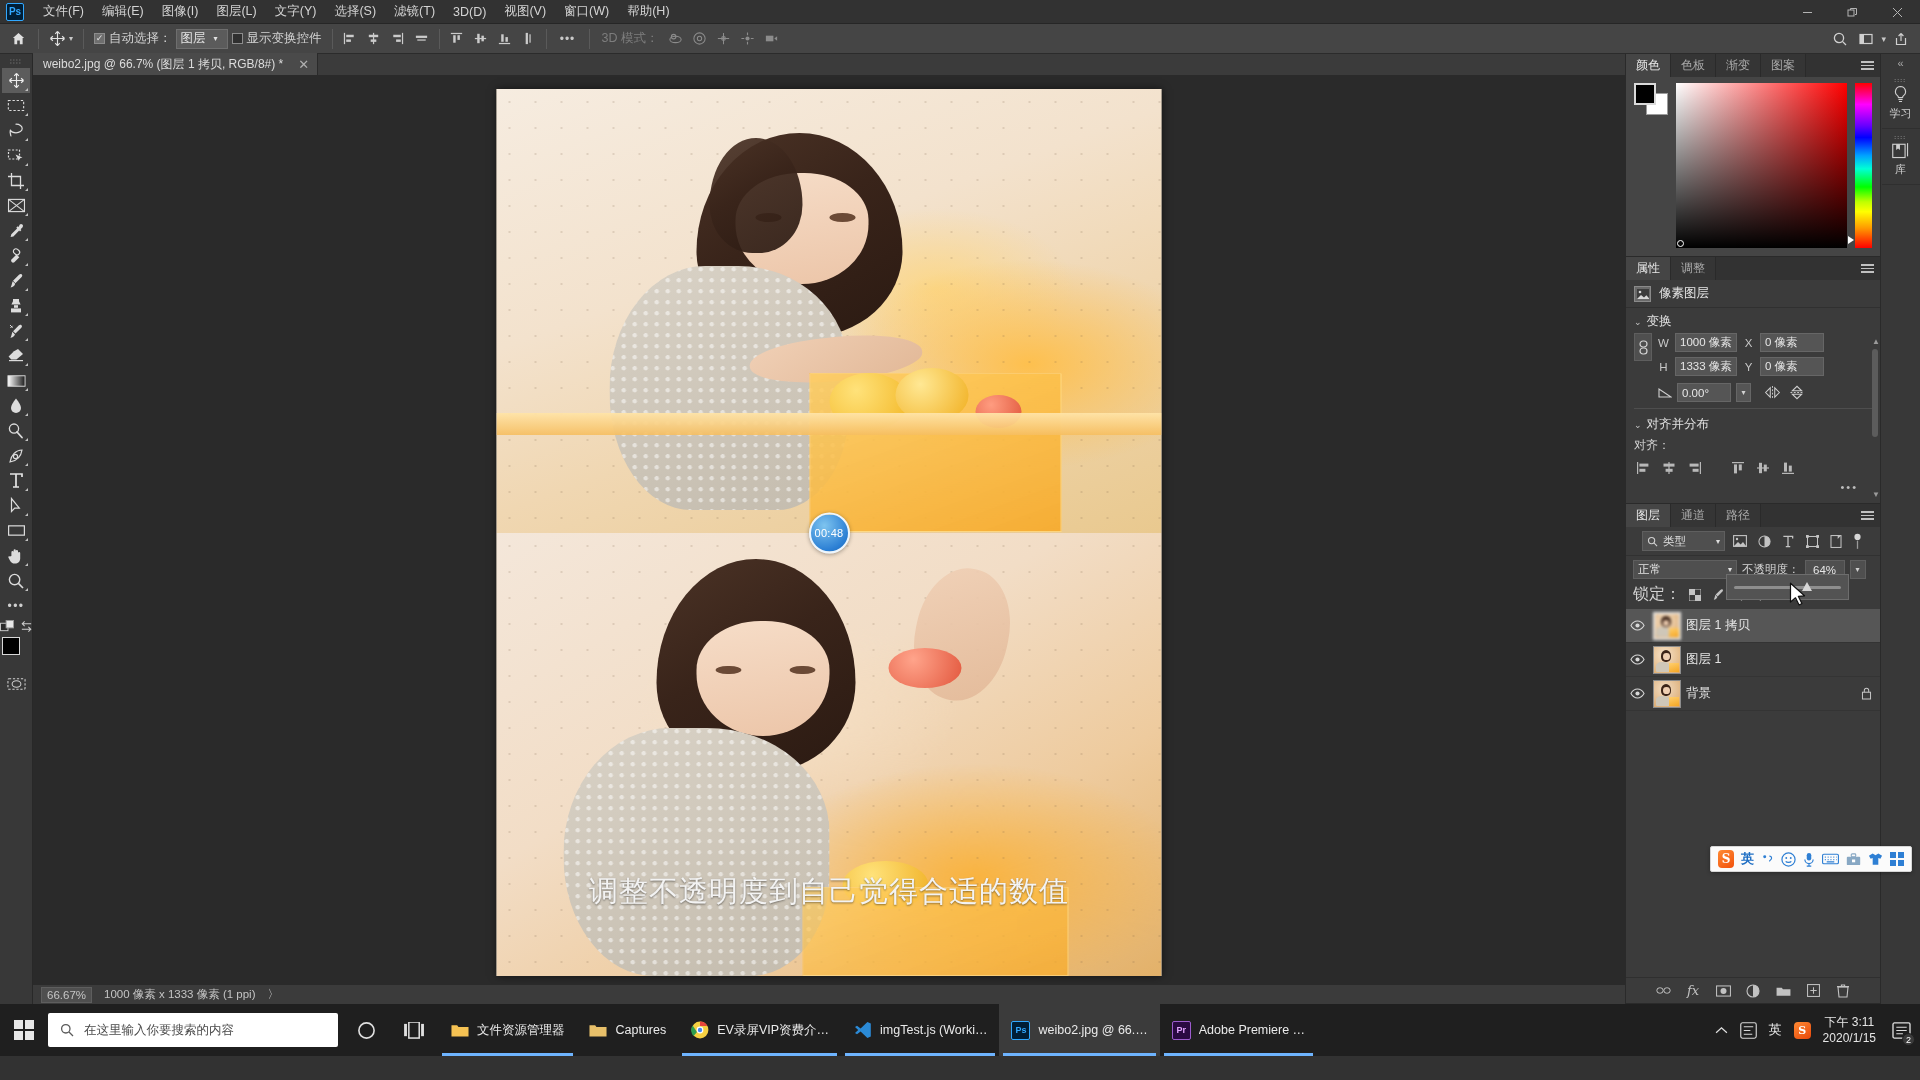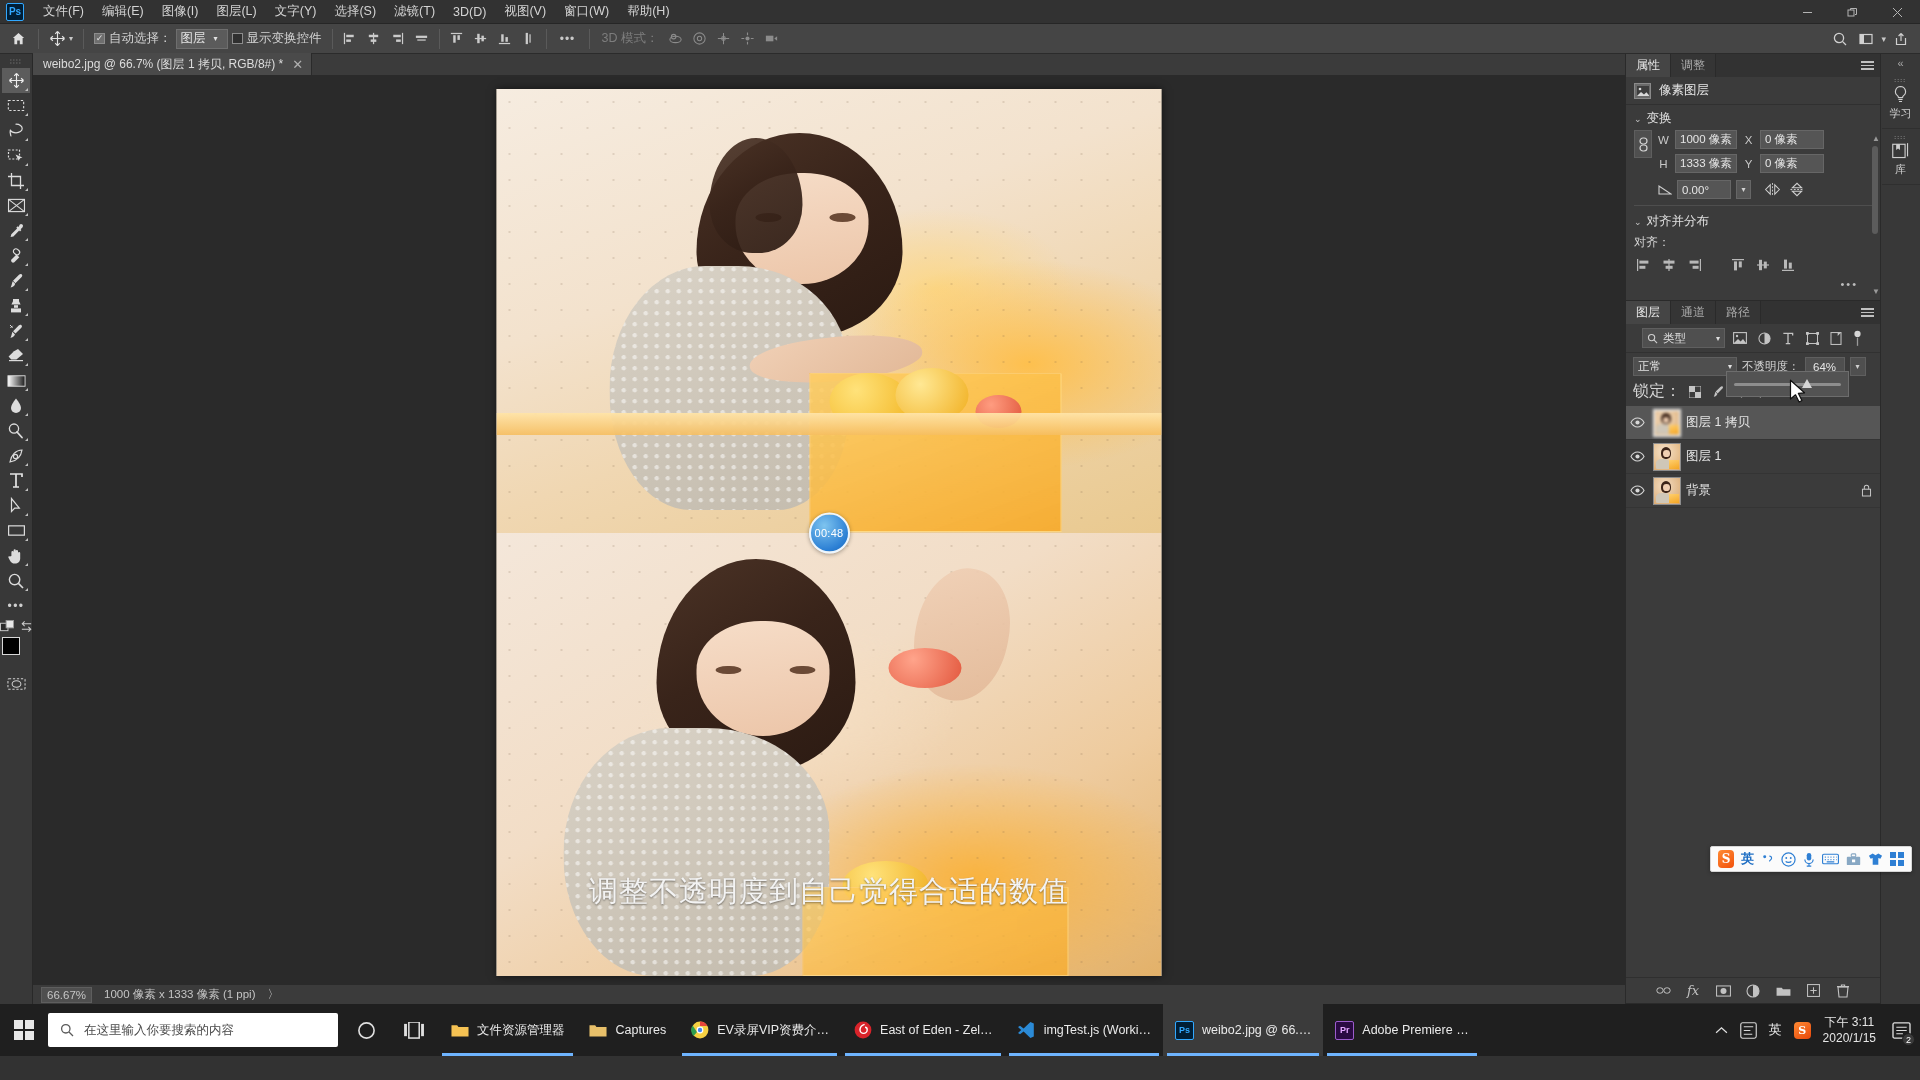--- a/index.html
+++ b/index.html
@@ -95,21 +95,21 @@
   }
 
   
   .tabstrip {
     position: absolute; left: 33px; top: 54px; right: 295px; height: 22px;
     background: #3b3b3b; border-bottom: 1px solid #2a2a2a; display: flex;
     align-items: flex-end;
   }
   .doctab {
     height: 22px; background: #4a4a4a; display: flex; align-items: center;
-    padding: 0 8px 0 10px; gap: 9px; font-size: 12px; color: #dcdcdc;
+    padding: 0 8px 0 10px; gap: 15px; font-size: 12px; color: #dcdcdc;
     border-right: 1px solid #2a2a2a;
   }
   .tab-x { color: #b0b0b0; font-size: 13px; line-height: 1; }
 
   
   .canvasarea {
     position: absolute; left: 33px; top: 76px; right: 295px; bottom: 72px;
     background: #2a2a2a; overflow: hidden;
   }
   .artboard {
@@ -893,20 +893,47 @@
 
   <div class="statusbar">
     <span class="status-zoom">66.67%</span>
     <span>1000 像素 x 1333 像素 (1 ppi)</span>
     <span>〉</span>
   </div>
 
   <div class="rightcol">
     <div class="panels">
 
+      <div class="panel">
+        <div class="panel-tabs">
+          <div class="ptab active">颜色</div>
+          <div class="ptab">色板</div>
+          <div class="ptab">渐变</div>
+          <div class="ptab">图案</div>
+          <div class="pmenu">
+            <span class="hamb">
+                <i></i>
+                <i></i>
+                <i></i>
+              </span>
+          </div>
+        </div>
+        <div class="colorbody">
+          <div class="cp-swatches">
+            <span class="cp-bg"></span>
+            <span class="cp-fg"></span>
+          </div>
+          <div class="cp-field">
+            <span class="cp-cursor"></span>
+          </div>
+          <div class="cp-hue">
+            <span class="hue-mark"></span>
+          </div>
+        </div>
+      </div>
 
       <div class="panel">
         <div class="panel-tabs">
           <div class="ptab active">属性</div>
           <div class="ptab">调整</div>
           <div class="pmenu">
             <span class="hamb">
                 <i></i>
                 <i></i>
                 <i></i>
@@ -1385,30 +1412,20 @@
               <circle cx="9" cy="9" r="3.4" fill="#fff"></circle>
               <circle cx="9" cy="9" r="2.2" fill="#4285f4"></circle>
             </svg>
           </span>
           <span class="label">EV录屏VIP资费介…</span>
           <span class="underline"></span>
         </div>
         <div class="tb-app">
           <span class="app-ic" style="background: transparent;">
             <svg width="18" height="18" viewBox="0 0 18 18">
-              <circle cx="9" cy="9" r="8.4" fill="#d8232a"></circle>
-              <path d="M10.6 3.4c-2.6.8-4.6 2.6-4.6 5.4a3.6 3.6 0 007.2 0c0-1.6-1-2.6-2.2-2.6" fill="none" stroke="#fff" stroke-width="1.4"></path>
-            </svg>
-          </span>
-          <span class="label">East of Eden - Zel…</span>
-          <span class="underline"></span>
-        </div>
-        <div class="tb-app">
-          <span class="app-ic" style="background: transparent;">
-            <svg width="18" height="18" viewBox="0 0 18 18">
               <path d="M13.4 1L6.6 7.4 3 4.8 1 6l3.2 3L1 12l2 1.2 3.6-2.6L13.4 17l3.4-1.6V2.6z" fill="#2b8ad6"></path>
             </svg>
           </span>
           <span class="label">imgTest.js (Worki…</span>
           <span class="underline"></span>
         </div>
         <div class="tb-app active">
           <span class="app-ic" style="background: rgb(0, 30, 54); color: rgb(49, 168, 255); border: 1px solid rgb(49, 168, 255); font-size: 9px;">Ps</span>
           <span class="label">weibo2.jpg @ 66.…</span>
           <span class="underline"></span>

